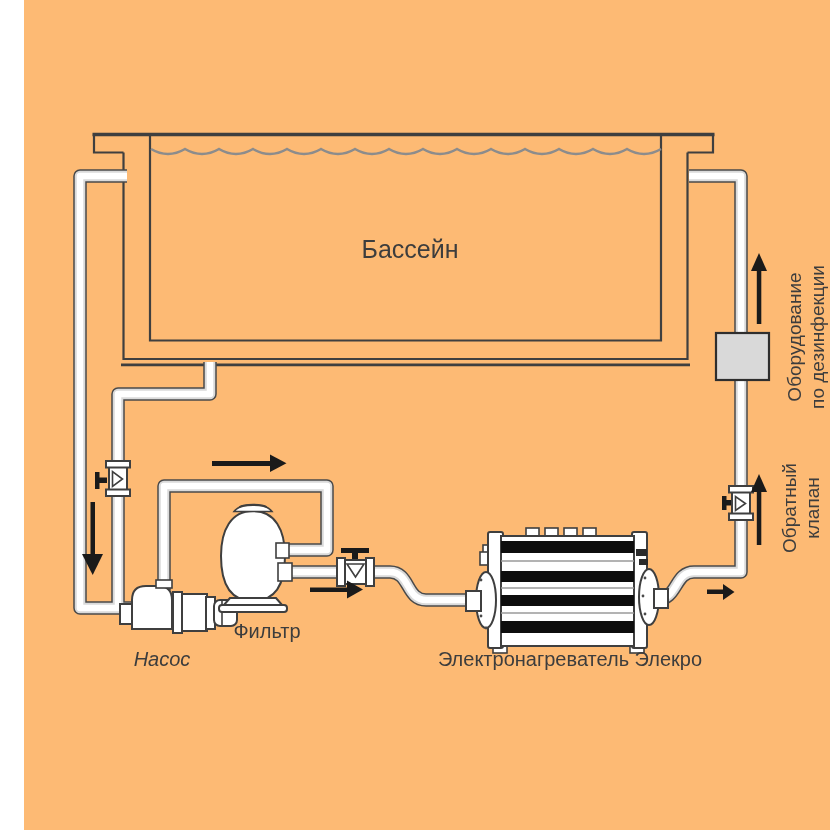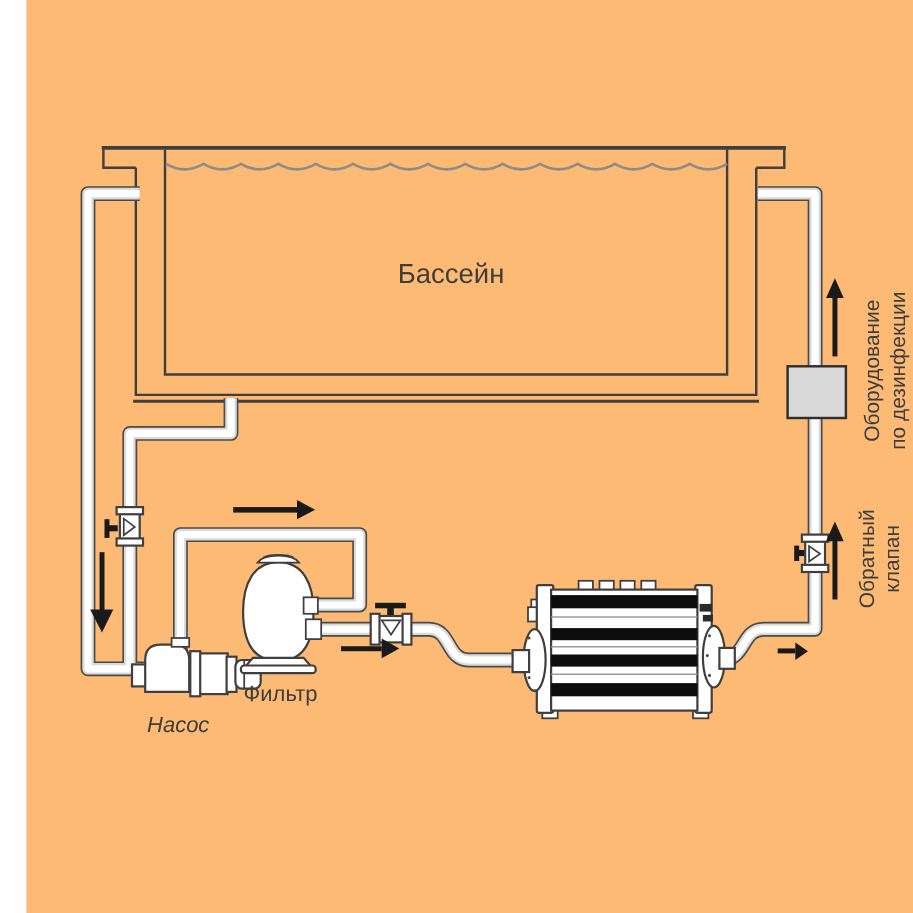--- a/index.html
+++ b/index.html
@@ -172,21 +172,22 @@
     </g>
     <g>
       <rect class="dark" x="732.8" y="490" width="4.5" height="55"></rect>
       <path class="dark" d="M 727 492 L 743 492 L 735 474 Z"></path>
     </g>
   </g>
 </svg>
 
   <div class="lbl lbl-pool" style="left:286px;top:235px;width:200px;">Бассейн</div>
   <div class="lbl lbl-std" style="left:88px;top:648px;width:100px;font-style:italic;">Насос</div>
-  <div class="lbl lbl-std" style="left:181px;top:620px;width:100px;">Фильтр</div>
+  <div class="lbl lbl-std" style="left:193px;top:620px;width:100px;">Фильтр</div>
+  <div class="lbl lbl-std" style="left:396px;top:648px;width:300px;">Электронагреватель Элекро</div>
 
   <div class="lbl lbl-rot" style="left:694px;top:314px;width:175px;height:46px;">
     <div>Оборудование</div>
     <div>по дезинфекции</div>
   </div>
 
   <div class="lbl lbl-rot" style="left:719px;top:485px;width:115px;height:46px;">
     <div>Обратный</div>
     <div>клапан</div>
   </div>

